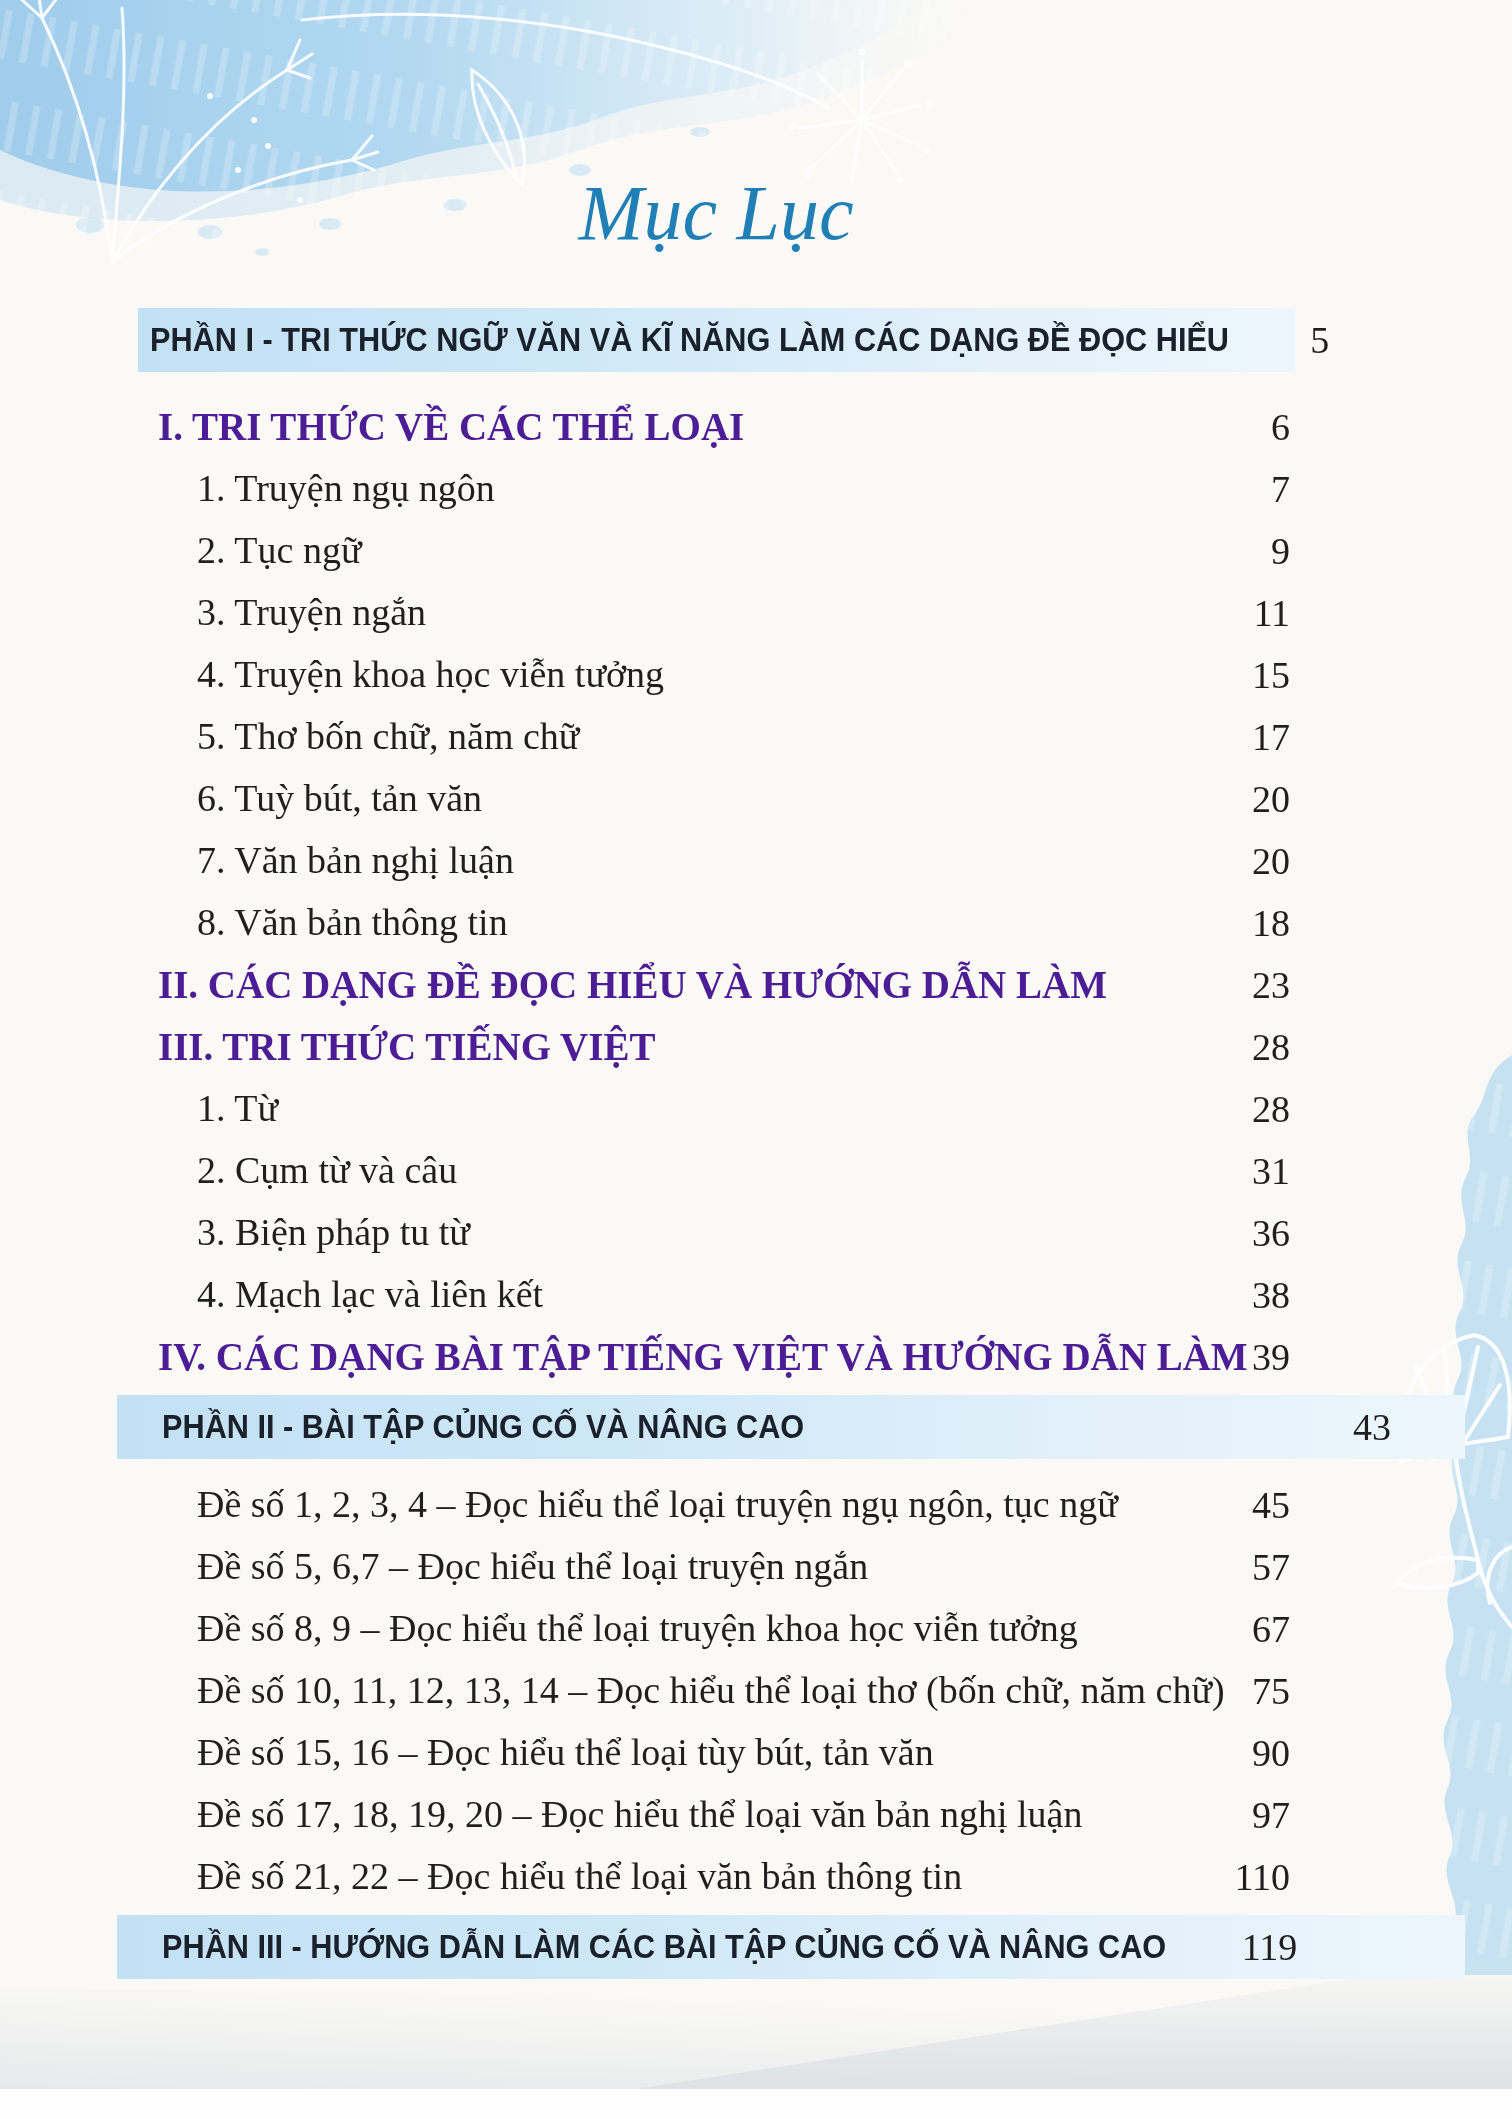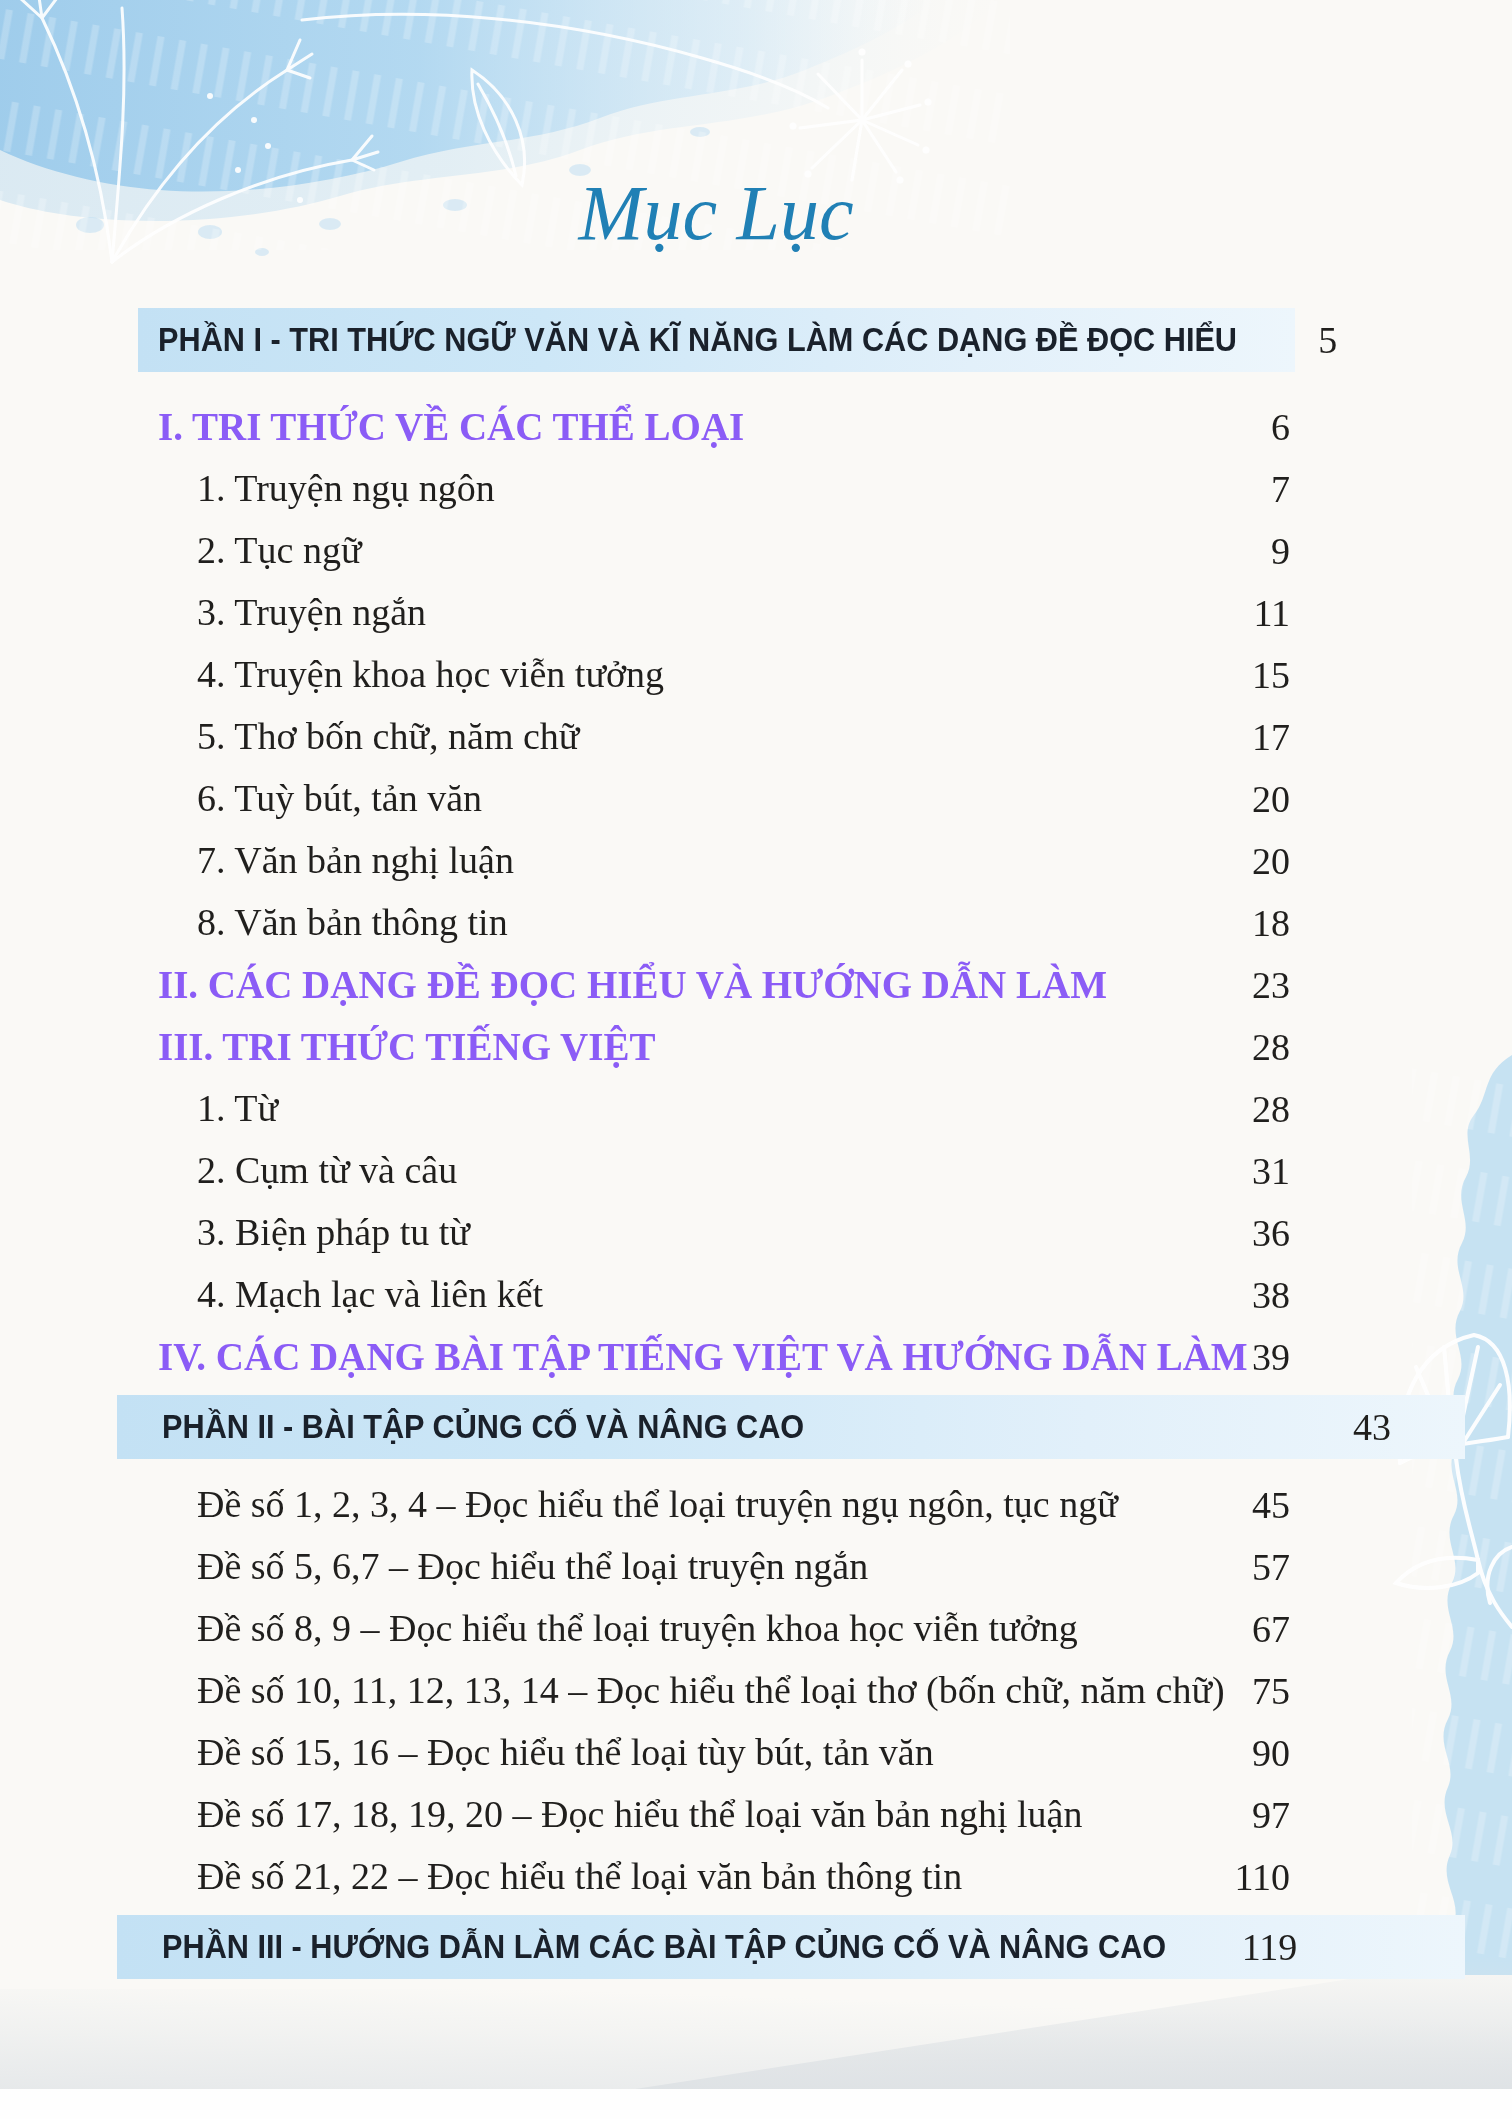--- a/index.html
+++ b/index.html
@@ -47,33 +47,33 @@
   .row .label{
     font:400 38px/1.1 "Liberation Serif","DejaVu Serif",serif;
     color:#201f1d;
   }
   .row .num{
     margin-left:auto;
     font:400 38px/1 "Liberation Serif","DejaVu Serif",serif;
     color:#201f1d;
   }
   .row.section{padding-left:158px;}
-  .row.section .label{font-weight:700;font-size:39px;color:#8b5cf6;}
+  .row.section .label{font-weight:700;font-size:39px;color:#4c1d95;}
   .row.part{
     height:64px;
     background:linear-gradient(90deg,#c3e1f4 0%,#cde7f7 35%,#e2f0fa 72%,#edf6fc 100%);
     padding-left:45px;
   }
   .row.part .label{
     font:700 33px/1.1 "Liberation Sans","DejaVu Sans",sans-serif;
     color:#1a212b;
     transform:scaleX(.93);transform-origin:left center;
   }
   .row.part .num{font:400 38px/1 "Liberation Serif","DejaVu Serif",serif;}
-  .row.band-1{margin-left:138px;margin-right:217px;padding-left:20px;padding-right:10px;margin-bottom:24px;}
+  .row.band-1{margin-left:138px;margin-right:217px;padding-left:12px;padding-right:10px;margin-bottom:24px;}
   .row.band-2{margin-left:117px;margin-right:47px;padding-right:74px;margin-top:7px;margin-bottom:15px;}
   .row.band-3{margin-left:117px;margin-right:47px;padding-right:178px;margin-top:7px;}
 </style>
 </head>
 <body>
 
 <div class="paper">
 
   <svg class="deco-top" width="1512" height="270" viewBox="0 0 1512 270">
     <defs>

